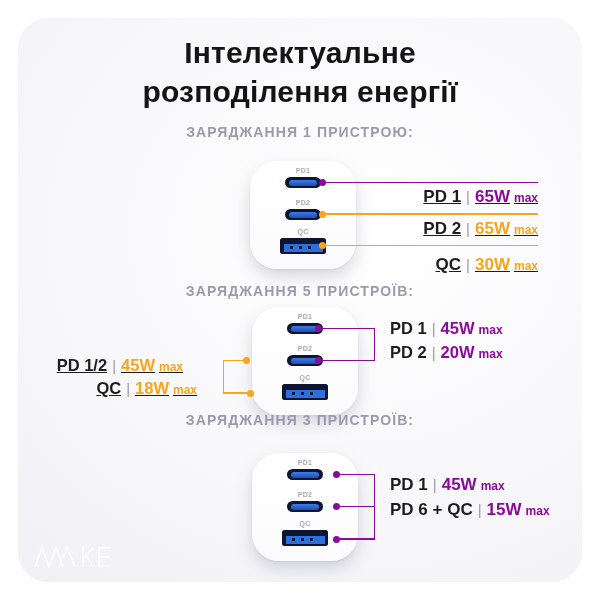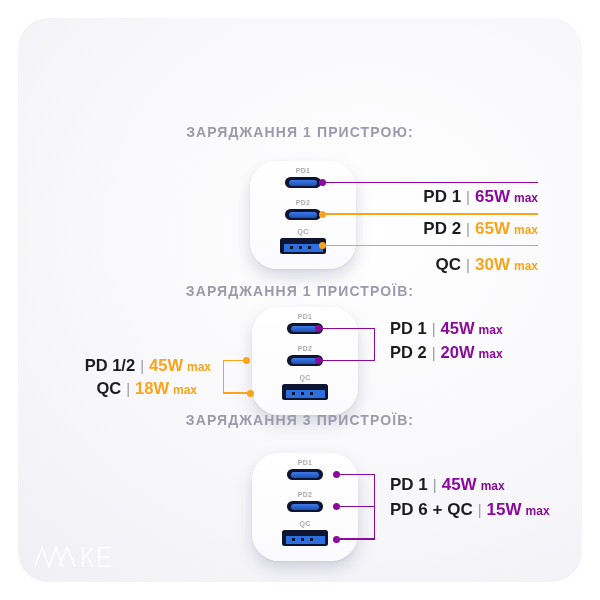--- a/index.html
+++ b/index.html
@@ -42,29 +42,31 @@
   .dot{position:absolute;width:7px;height:7px;border-radius:50%;}
   .purple-bg{background:#8a0b9b;}
   .orange-bg{background:#f9a41d;}
   .spec{position:absolute;font-size:17px;line-height:24px;white-space:nowrap;
     color:#1c1c20;font-weight:700;}
   .spec.sm{font-size:16.5px;line-height:23px;}
   .spec .sep{color:#9b9ba1;font-weight:400;font-size:15px;padding:0 5px;}
   .spec .max{font-size:12px;margin-left:4px;}
   .purple-t{color:#8a0b9b;}
   .orange-t{color:#f9a41d;}
-  .right-align{}
+  .right-align{text-decoration:underline;}
   .brand-logo{position:absolute;left:33px;top:546px;}
 </style>
 </head>
 <body>
 
 <div class="panel"></div>
 
 <div class="title">
+  <div>Інтелектуальне</div>
+  <div>розподілення енергії</div>
 </div>
 
 <div class="sec-heading" style="top:124px">ЗАРЯДЖАННЯ 1 ПРИСТРОЮ:</div>
 
 <div class="charger" style="left:250px;top:161px">
   <div class="pg" style="top:6px">
     <div class="plabel">PD1</div>
     <div class="usbc"></div>
   </div>
   <div class="pg" style="top:38px">
@@ -87,21 +89,21 @@
 <div class="spec right-align" style="top:185px;right:62px">
   <span>PD 1</span><span class="sep">|</span><span class="purple-t">65W</span><span class="max purple-t">max</span>
 </div>
 <div class="spec right-align" style="top:217px;right:62px">
   <span>PD 2</span><span class="sep">|</span><span class="orange-t">65W</span><span class="max orange-t">max</span>
 </div>
 <div class="spec right-align" style="top:253px;right:62px">
   <span>QC</span><span class="sep">|</span><span class="orange-t">30W</span><span class="max orange-t">max</span>
 </div>
 
-<div class="sec-heading" style="top:283px">ЗАРЯДЖАННЯ 1 ПРИСТРОЇВ:</div>
+<div class="sec-heading" style="top:283px">ЗАРЯДЖАННЯ 5 ПРИСТРОЇВ:</div>
 
 <div class="charger" style="left:252px;top:307px">
   <div class="pg" style="top:6px">
     <div class="plabel">PD1</div>
     <div class="usbc"></div>
   </div>
   <div class="pg" style="top:38px">
     <div class="plabel">PD2</div>
     <div class="usbc"></div>
   </div>
@@ -117,21 +119,21 @@
 <div class="hline purple-bg" style="left:321px;top:359.75px;width:54px"></div>
 <div class="vline purple-bg" style="left:373.5px;top:327.75px;height:33.5px"></div>
 
 <div class="spec sm" style="top:317px;left:390px">
   <span>PD 1</span><span class="sep">|</span><span class="purple-t">45W</span><span class="max purple-t">max</span>
 </div>
 <div class="spec sm" style="top:341px;left:390px">
   <span>PD 2</span><span class="sep">|</span><span class="purple-t">20W</span><span class="max purple-t">max</span>
 </div>
 
-<div class="spec sm right-align" style="top:353.5px;right:389px">
+<div class="spec sm right-align" style="top:353.5px;right:417px">
   <span>PD 1/2</span><span class="sep">|</span><span class="orange-t">45W</span><span class="max orange-t">max</span>
 </div>
 <div class="spec sm right-align" style="top:377px;right:403px">
   <span>QC</span><span class="sep">|</span><span class="orange-t">18W</span><span class="max orange-t">max</span>
 </div>
 
 <div class="vline orange-bg" style="left:222.5px;top:359.75px;height:33.5px"></div>
 <div class="hline orange-bg" style="left:223px;top:359.75px;width:21px"></div>
 <div class="dot orange-bg" style="left:243px;top:357px"></div>
 <div class="hline orange-bg" style="left:223px;top:392.25px;width:25px"></div>

